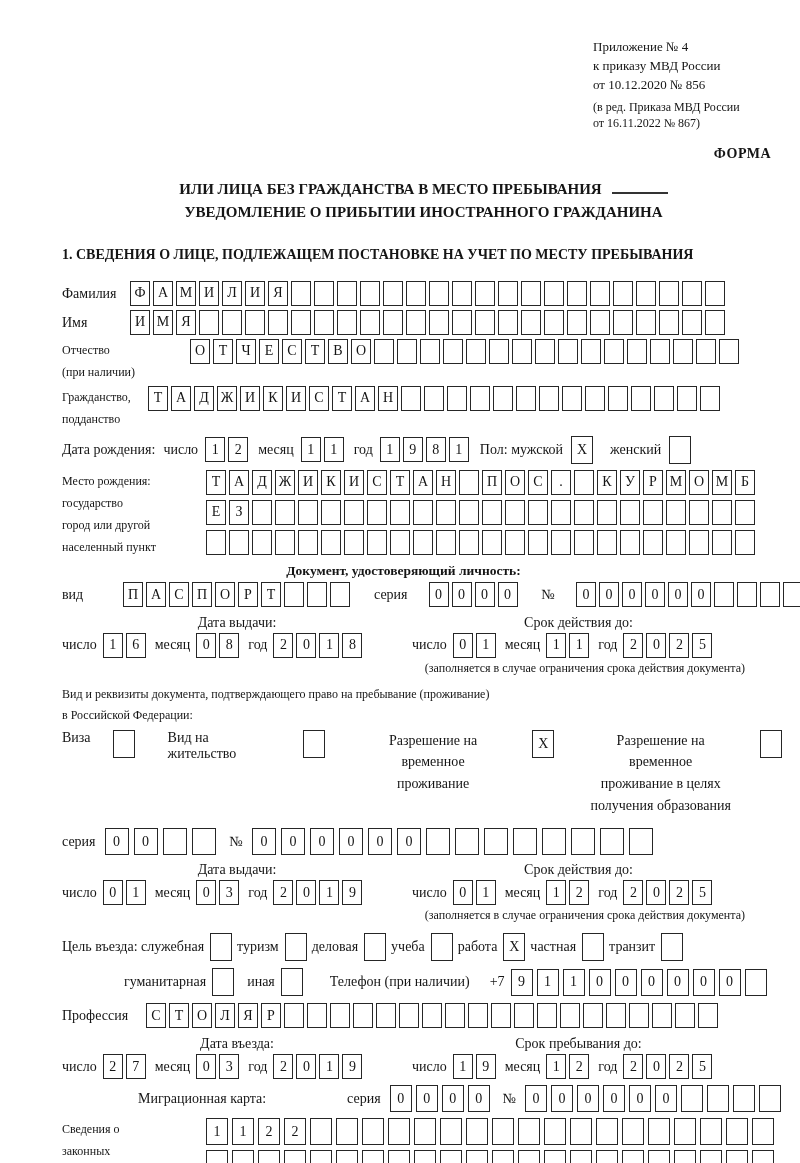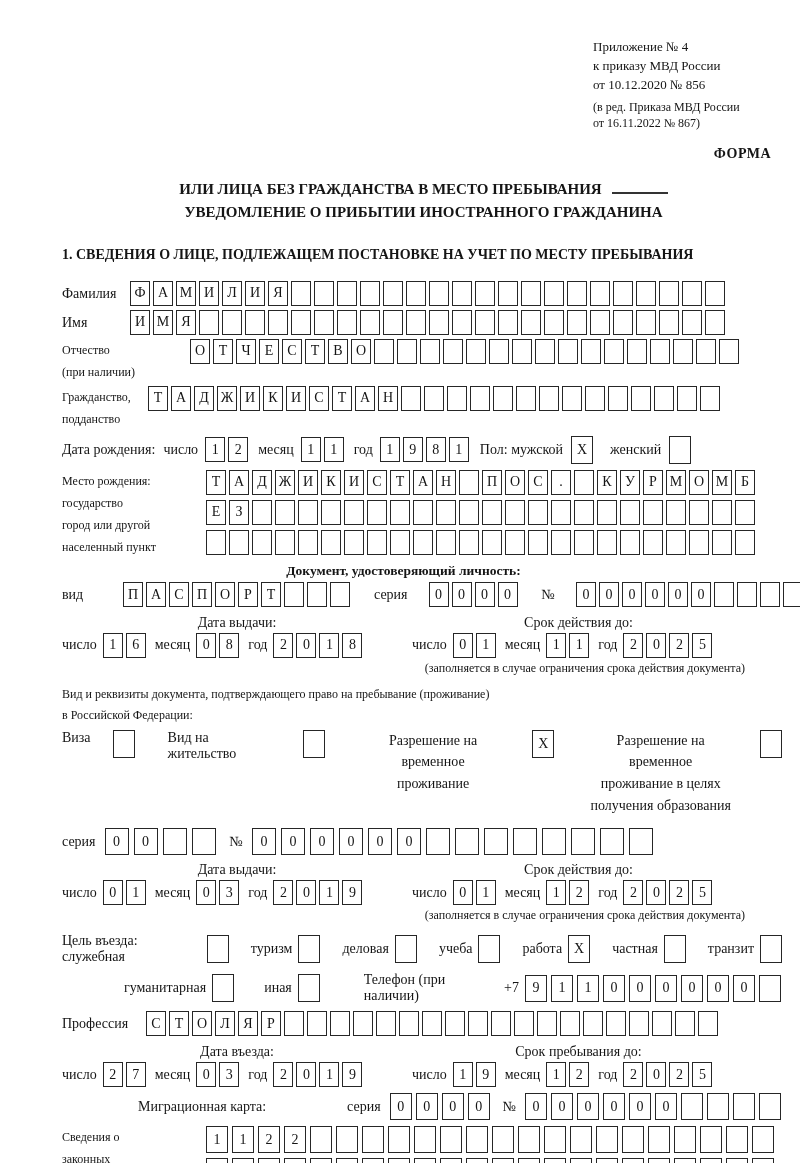--- a/index.html
+++ b/index.html
@@ -35,21 +35,21 @@
   .dh-left{width:350px;text-align:center;}
   .dh-right{flex:1;text-align:center;margin-right:40px;}
   .drow{display:flex;margin-top:2px;}
   .dgroup{display:flex;align-items:center;gap:6px;font-size:14px;}
   .dgroup.left{width:350px;}
   .note{font-size:12px;text-align:right;margin-right:40px;margin-top:3px;}
   .plain{font-size:12px;line-height:1.75;}
   .visa-row{display:flex;align-items:flex-start;gap:16px;margin-top:4px;font-size:14px;}
   .vitem{display:flex;align-items:flex-start;gap:22px;}
   .mlabel{display:flex;flex-direction:column;align-items:center;text-align:center;line-height:1.55;}
-  .purpose-row{display:flex;align-items:center;gap:19px;font-size:14px;flex-wrap:nowrap;}
+  .purpose-row{display:flex;align-items:center;gap:2px;font-size:14px;flex-wrap:nowrap;}
   .purpose-row .pair{display:flex;align-items:center;gap:6px;}
 </style>
 </head>
 <body>
 
 <div class="page">
 
   <div class="annex">
     <div>Приложение № 4</div>
     <div>к приказу МВД России</div>

